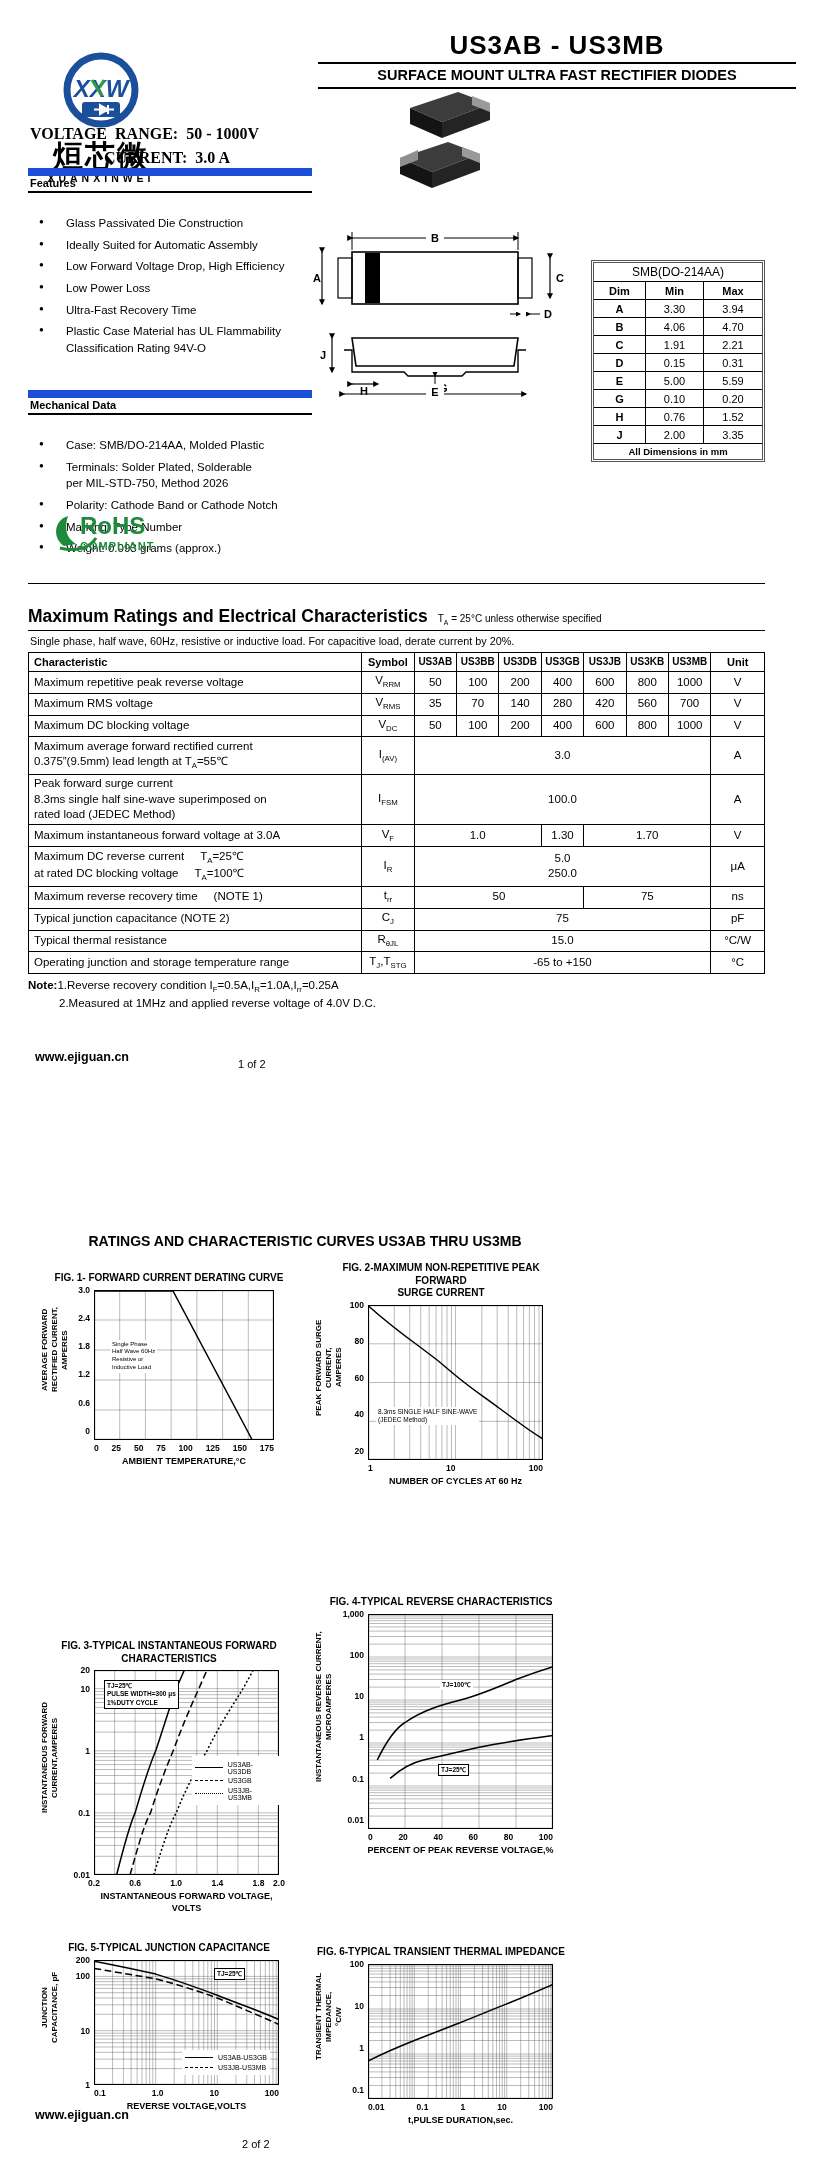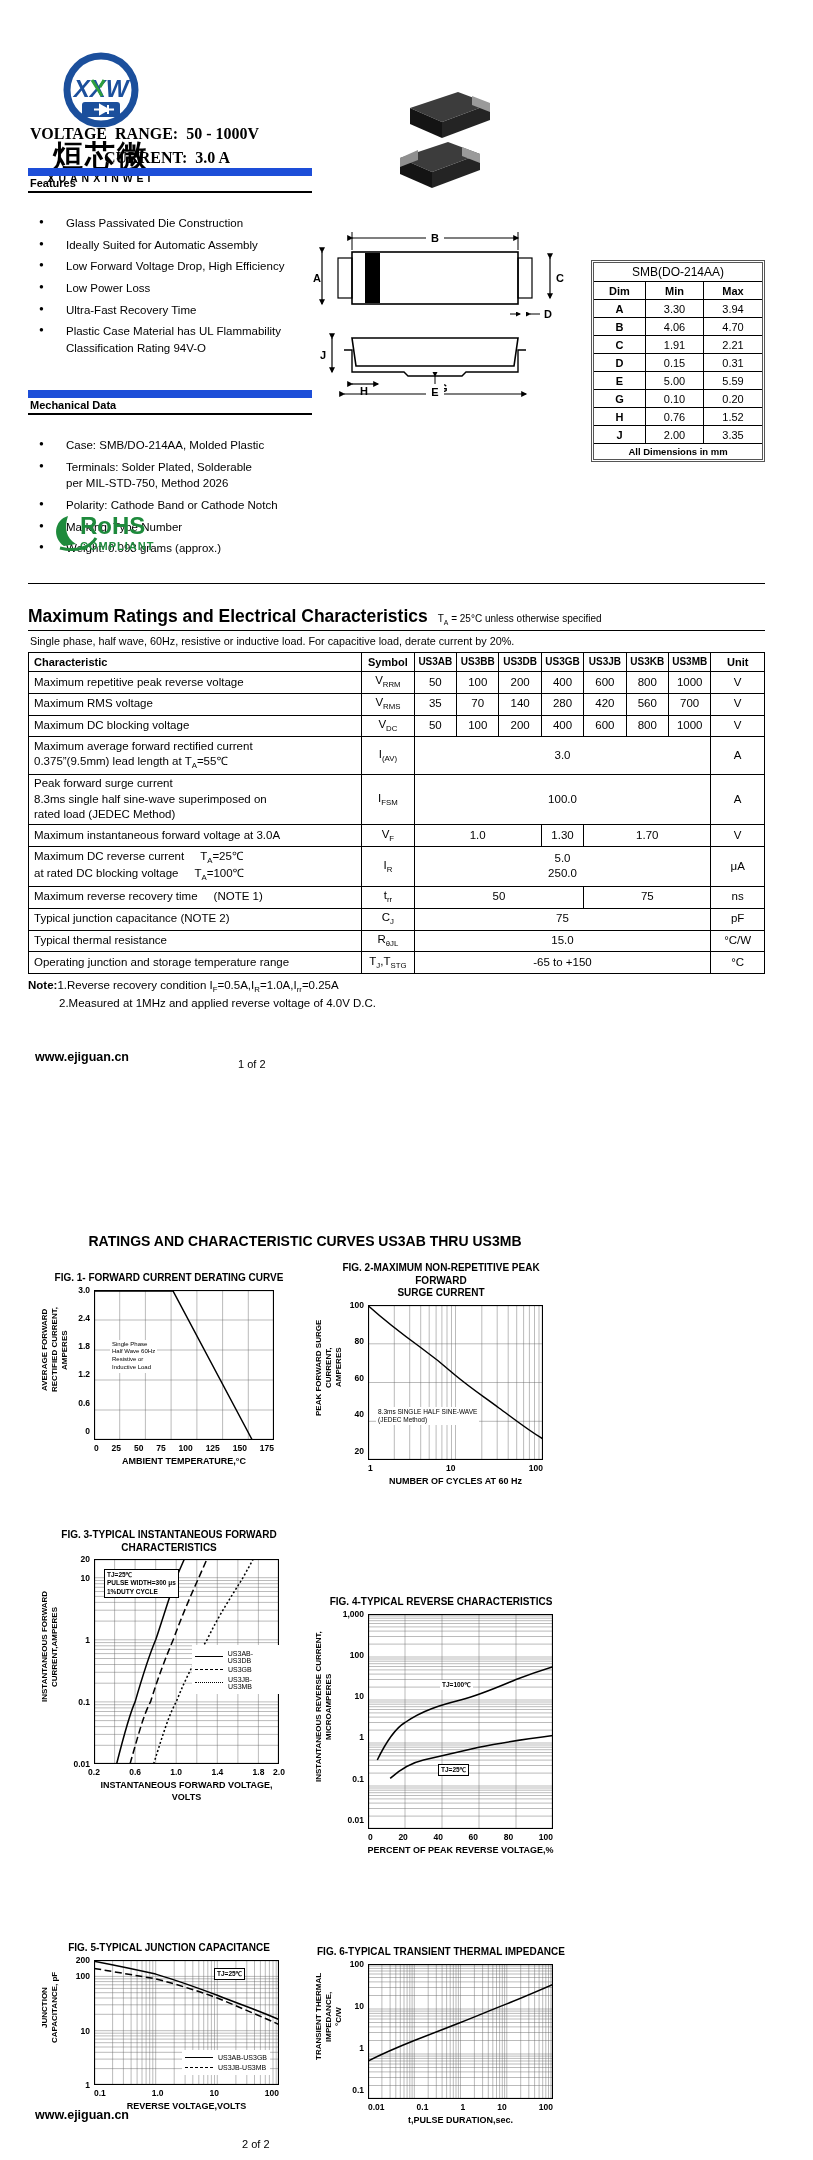--- a/index.html
+++ b/index.html
@@ -96,20 +96,24 @@
       <circle cx="43" cy="40" r="34" fill="none" stroke="#1b4f9c" stroke-width="7"></circle>
       <rect x="24" y="52" width="38" height="15" rx="3" fill="#1b4f9c"></rect>
       <path d="M36 59.5 h6 M42 55 l8 4.5 -8 4.5 z M50 55 v9 M50 59.5 h6" stroke="#fff" stroke-width="2" fill="#fff"></path>
       <text x="43" y="47" text-anchor="middle" font-size="24" font-style="italic" font-weight="bold" fill="#1b4f9c">XXW</text>
       <path d="M34 30 l10 16 M46 30 l-4 7" stroke="#2e9e3f" stroke-width="3" fill="none"></path>
     </svg>
     <div class="logo-cn">烜芯微</div>
     <div class="logo-en">XUANXINWEI</div>
   </div>
 
+  <div class="titleblock">
+    <div class="pn">US3AB - US3MB</div>
+    <div class="sub">SURFACE MOUNT ULTRA FAST RECTIFIER DIODES</div>
+  </div>
 
   <div class="photos">
     <svg width="140" height="112" viewBox="0 0 140 112">
       <g>
         <polygon points="38,22 86,6 118,18 70,36" fill="#3c3c3c"></polygon>
         <polygon points="38,22 70,36 70,52 38,38" fill="#141414"></polygon>
         <polygon points="70,36 118,18 118,34 70,52" fill="#242424"></polygon>
         <polygon points="100,10 118,17 118,26 100,19" fill="#9a9a9a"></polygon>
       </g>
       <g>
@@ -478,21 +482,21 @@
             <span>10</span>
             <span>100</span>
           </div>
         <div class="anno" style="left:8px; top:102px;">8.3ms SINGLE HALF SINE-WAVE
 (JEDEC Method)</div>
         <div class="fig-xlab">NUMBER OF CYCLES AT 60 Hz</div>
       </div>
     </div>
   </div>
 
-  <div class="fig" style="left:42px; top:1529px; width:254px;">
+  <div class="fig" style="left:42px; top:1640px; width:254px;">
     <div class="fig-title">FIG. 3-TYPICAL INSTANTANEOUS FORWARD
 CHARACTERISTICS</div>
     <div class="fig-row">
       <div class="fig-ylab">INSTANTANEOUS FORWARD
 CURRENT,AMPERES</div>
       <div class="plotwrap" style="width:185px; height:205px;">
         <svg width="185" height="205">
             <g class="grid">
               <line x1="20.6" x2="20.6" y1="0" y2="205"></line>
               <line x1="41.1" x2="41.1" y1="0" y2="205"></line>

